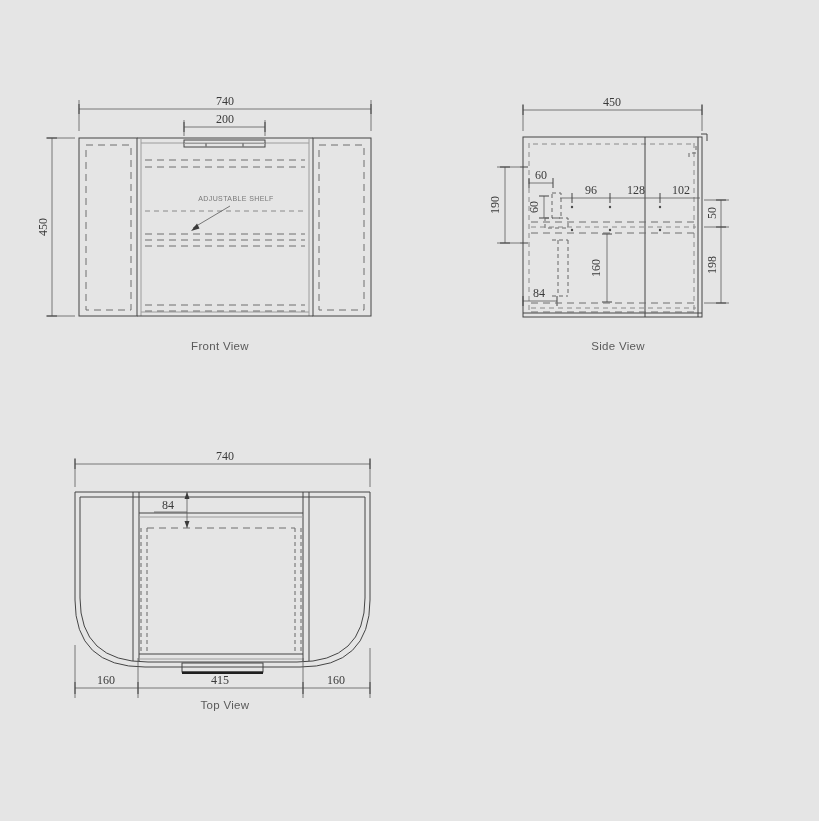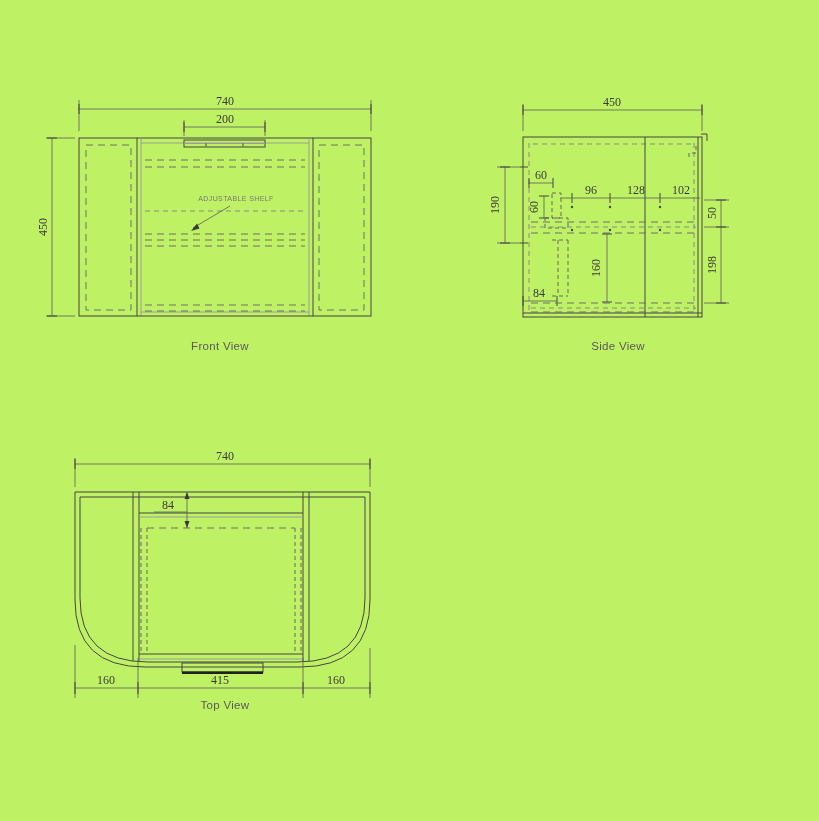--- a/index.html
+++ b/index.html
@@ -1,16 +1,16 @@
 <!DOCTYPE html>
 <html><head>
 <meta charset="utf-8">
 <style>
   html,body{margin:0;padding:0;background:#ffffff;}
-  .page{position:relative;width:819px;height:821px;background:#bef264;overflow:hidden;}
+  .page{position:relative;width:819px;height:821px;background:#e5e5e5;overflow:hidden;}
   svg{display:block;}
   
   .k{stroke:#454545;stroke-width:1;fill:none;}
   .g{stroke:#9c9c9c;stroke-width:1;fill:none;}
   .d{stroke:#6f6f6f;stroke-width:1;fill:none;stroke-dasharray:7 5;}
   .d2{stroke:#8a8a8a;stroke-width:1;fill:none;stroke-dasharray:5 4;}
   .d3{stroke:#666;stroke-width:1;fill:none;stroke-dasharray:4 3;}
   .thin{stroke:#5a5a5a;stroke-width:0.8;fill:none;}
   .thick{stroke:#1f1f1f;stroke-width:2.6;fill:none;}
   .dot{fill:#4a4a4a;}

